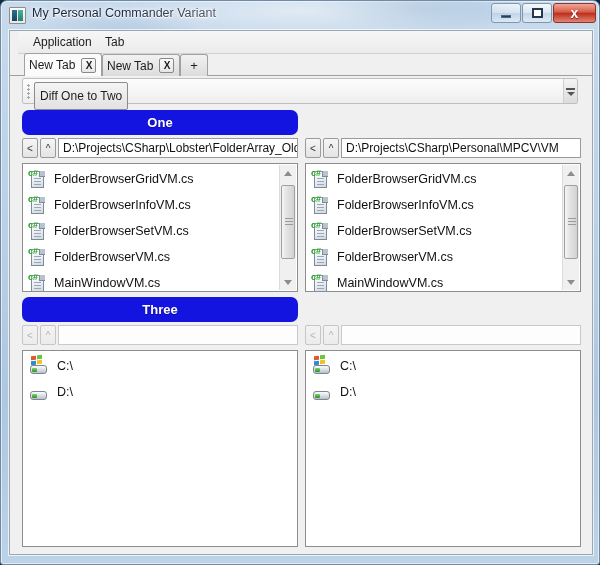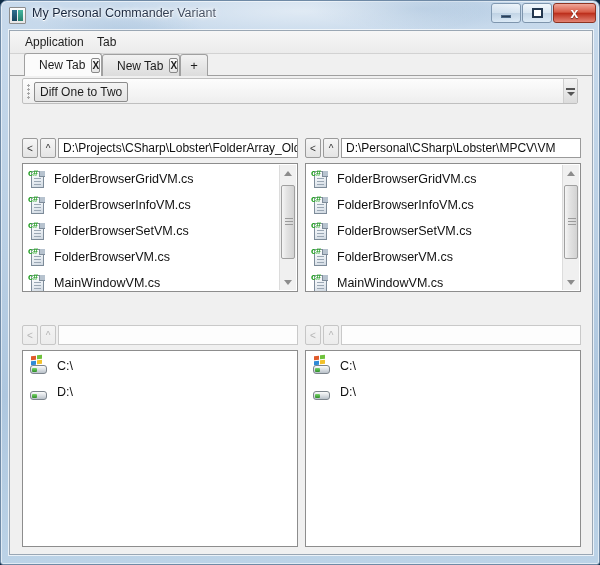--- a/index.html
+++ b/index.html
@@ -105,21 +105,21 @@
     width: 584px; height: 525px;
     background: #f0f0f0;
     border: 1px solid #9aa7b4;
     box-sizing: border-box;
     box-shadow: 0 0 0 1px rgba(255,255,255,.7);
     overflow: hidden;
   }
 
   
   #menubar {
-    position: absolute; left:0; top:0;
+    position: absolute; left:8px; top:0;
     width: 582px; height: 22px;
     background: linear-gradient(180deg,#f6f6f6,#ebebeb);
     border-bottom: 1px solid #d2d2d2;
   }
   .menu-item {
     position: absolute; top: 3px;
     font-size: 12px; color: #1d1d1d;
     padding: 1px 5px;
     cursor: default;
   }
@@ -135,21 +135,21 @@
     position:absolute; left:0; bottom:0; width:582px; height:1px; background:#a0a0a0;
   }
   .tab {
     position: absolute; bottom: 0;
     height: 22px;
     box-sizing: border-box;
     border: 1px solid #a0a0a0;
     border-bottom: none;
     border-radius: 3px 3px 0 0;
     display: flex; align-items: center;
-    padding: 0 14px;
+    padding: 0 4px;
     cursor: default;
   }
   .tab.active {
     background: #fbfbfb;
     z-index: 3;
     height: 23px;
   }
   .tab.inactive {
     background: linear-gradient(180deg,#f2f2f2,#dcdcdc);
     z-index: 1;
@@ -189,21 +189,21 @@
     border-radius: 2px;
   }
   #toolbar-grip {
     position:absolute; left: 4px; top: 5px; width: 3px; height: 15px;
     background-image:
       radial-gradient(circle at 1.5px 1.5px, #a6a6a6 1px, rgba(0,0,0,0) 1.2px);
     background-size: 3px 4px;
   }
   #btn-diff {
     position: absolute; left: 11px; top: 3px;
-    height: 20px;
+    height: 28px;
     padding: 8px 5px;
     display: flex; align-items: center;
     font-size: 12px; color: #1d1d1d;
     background: linear-gradient(180deg,#f4f4f4,#e2e2e2);
     border: 1px solid #8c8c8c;
     box-sizing: border-box;
     border-radius: 2px;
     cursor: default;
     white-space: nowrap;
   }
@@ -431,20 +431,21 @@
       <div id="tab-add">+</div>
     </div>
 
     <div id="toolbar">
       <div id="toolbar-grip"></div>
       <div id="btn-diff">Diff One to Two</div>
       <div id="toolbar-overflow"></div>
     </div>
 
     <div class="panel" id="panel-one" style="left:12px; top:79px; width:276px; height:182px;">
+      <div class="panel-header">One</div>
       <div class="pathbar">
         <div class="nav-btn nav-back">&lt;</div>
         <div class="nav-btn nav-up">^</div>
         <div class="path-input">D:\Projects\CSharp\Lobster\FolderArray_Old'</div>
       </div>
       <div class="listbox" style="height:129px;">
         <div class="list-items" id="list-one">
             <div class="list-item">
               <span class="icon-cs">
                 <span class="page"></span>
@@ -502,21 +503,21 @@
               <span class="tri"></span>
             </div>
         </div>
       </div>
     </div>
 
     <div class="panel" id="panel-two" style="left:295px; top:79px; width:276px; height:182px;">
       <div class="pathbar">
         <div class="nav-btn nav-back">&lt;</div>
         <div class="nav-btn nav-up">^</div>
-        <div class="path-input">D:\Personal\CSharp\Lobster\MPCV\VM</div>
+        <div class="path-input">D:\Projects\CSharp\Personal\MPCV\VM</div>
       </div>
       <div class="listbox" style="height:129px;">
         <div class="list-items" id="list-two">
             <div class="list-item">
               <span class="icon-cs">
                 <span class="page"></span>
                 <span class="fold"></span>
                 <span class="lines"></span>
                 <span class="cs">c#</span>
               </span>
@@ -567,20 +568,21 @@
               <span class="grip"></span>
             </div>
           <div class="scroll-arrow down">
               <span class="tri"></span>
             </div>
         </div>
       </div>
     </div>
 
     <div class="panel" id="panel-three" style="left:12px; top:266px; width:276px; height:250px;">
+      <div class="panel-header">Three</div>
       <div class="pathbar">
         <div class="nav-btn nav-back disabled">&lt;</div>
         <div class="nav-btn nav-up disabled">^</div>
         <div class="path-input empty"></div>
       </div>
       <div class="listbox" style="height:197px;">
         <div class="list-items" id="list-three">
             <div class="list-item">
               <span class="icon-drive">
                 <span class="body"></span>

